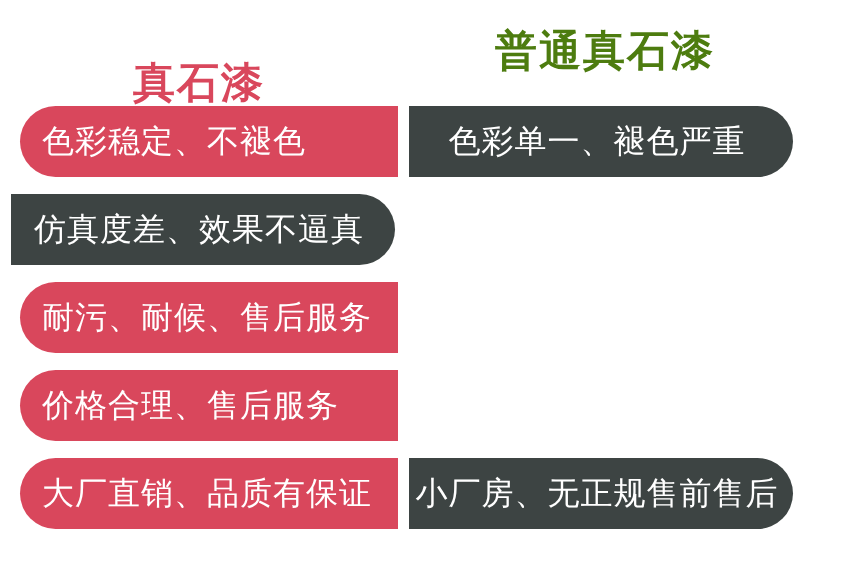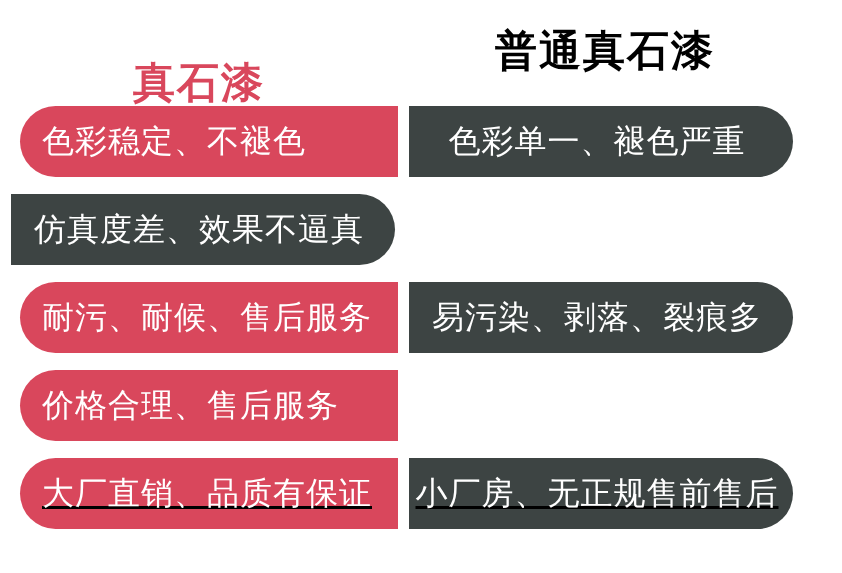--- a/index.html
+++ b/index.html
@@ -37,42 +37,41 @@
     color: #D9475C;
     line-height: 62px;
     margin-top: 32px;
   }
   .heading-right {
     flex: 1;
     text-align: center;
     font-size: 42px;
     font-weight: bold;
     letter-spacing: 2px;
-    color: #000000;
+    color: #4d7c0f;
     line-height: 62px;
     padding-right: 30px;
     box-sizing: border-box;
   }
 
   
   .rows {
     position: absolute;
     top: 106px;
     left: 0;
     width: 842px;
   }
   .row {
     display: flex;
     align-items: center;
     height: 71px;
     margin-bottom: 17px;
   }
   .row:last-child {
     margin-bottom: 0;
-    text-decoration: underline;
   }
 
   .pill {
     height: 71px;
     display: flex;
     align-items: center;
     box-sizing: border-box;
     color: #ffffff;
     font-size: 32px;
     letter-spacing: 1px;
@@ -114,21 +113,20 @@
       <div class="pill pill-pro">色彩稳定、不褪色</div>
       <div class="pill pill-con">色彩单一、褪色严重</div>
     </div>
 
     <div class="row">
       <div class="pill pill-con">仿真度差、效果不逼真</div>
     </div>
 
     <div class="row">
       <div class="pill pill-pro">耐污、耐候、售后服务</div>
-      <div class="pill pill-con">易污染、剥落、裂痕多</div>
     </div>
 
     <div class="row">
       <div class="pill pill-pro">价格合理、售后服务</div>
     </div>
 
     <div class="row">
       <div class="pill pill-pro">大厂直销、品质有保证</div>
       <div class="pill pill-con">小厂房、无正规售前售后</div>
     </div>

